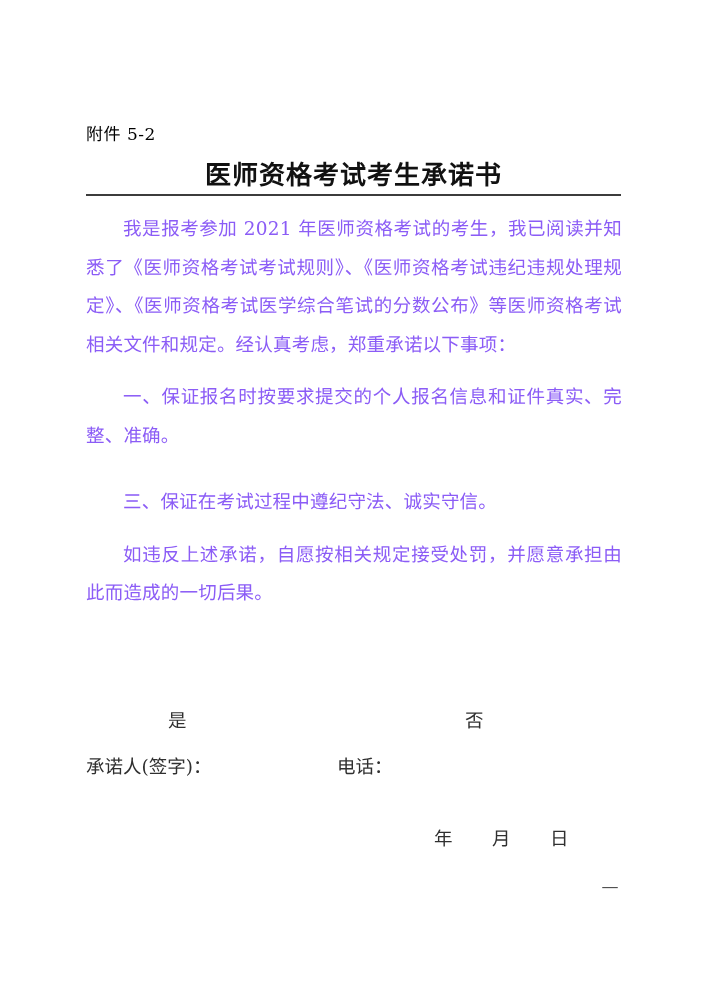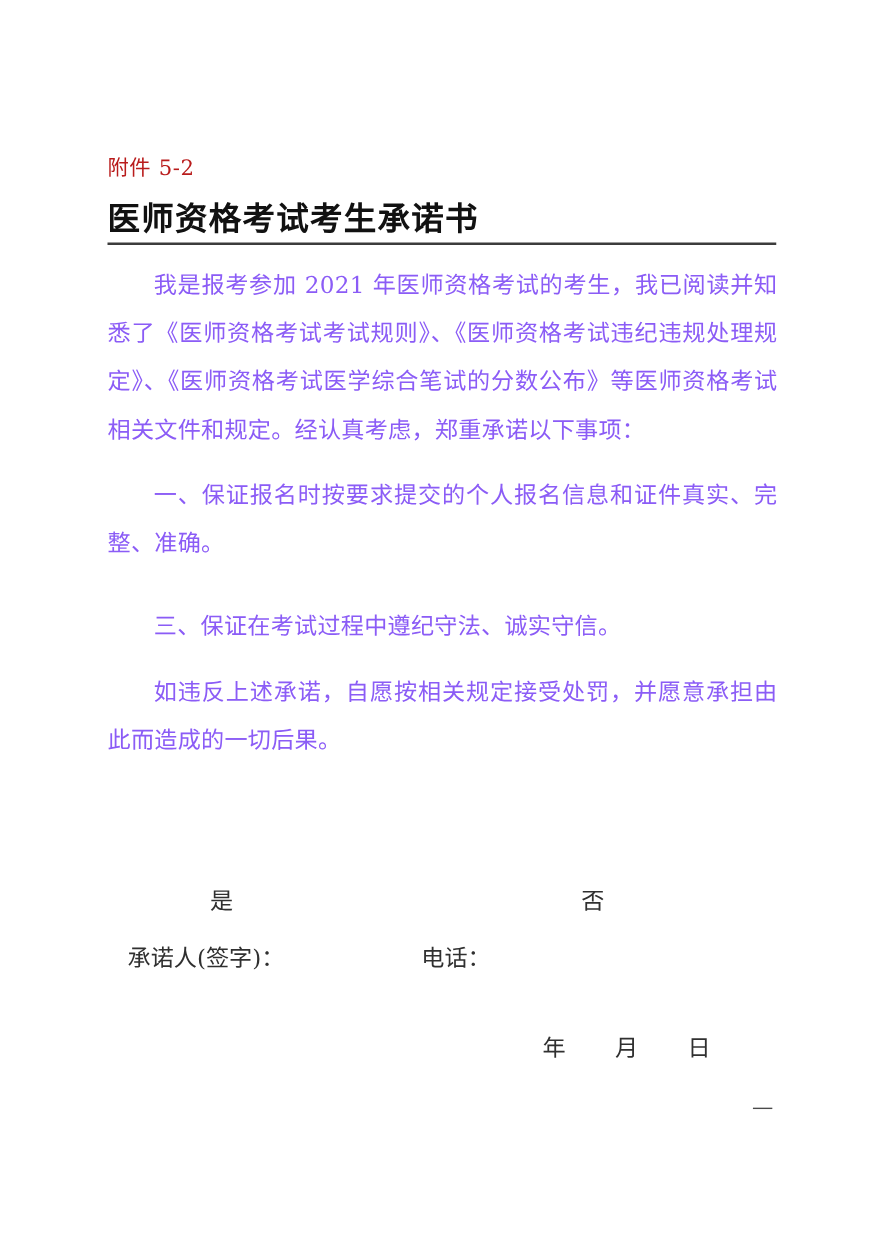--- a/index.html
+++ b/index.html
@@ -24,32 +24,32 @@
     background: #ffffff;
   }
 
   
   .attachment-label {
     position: absolute;
     left: 86px;
     top: 120px;
     font-size: 17px;
     letter-spacing: 0.5px;
-    color: #b91c1c;
+    color: #000000;
     white-space: nowrap;
     text-align: right;
   }
 
   
   .doc-title {
     position: absolute;
     left: 86px;
     top: 154px;
     width: 535px;
-    text-align: left;
+    text-align: center;
     font-family: "DejaVu Sans", "Liberation Sans", sans-serif;
     font-weight: 700;
     font-size: 26px;
     letter-spacing: 1px;
     color: #111111;
     white-space: nowrap;
   }
 
   .title-rule {
     position: absolute;
@@ -121,21 +121,21 @@
     top: 752px;
     width: 536px;
     height: 34px;
   }
   .sig-field {
     position: absolute;
     font-size: 18.5px;
     color: #303030;
     white-space: nowrap;
   }
-  .sig-name  { left: 16px; }
+  .sig-name  { left: 0px; }
   .sig-phone { left: 251px; }
 
   
   .date-row {
     position: absolute;
     left: 86px;
     top: 824px;
     width: 536px;
     height: 34px;
   }

